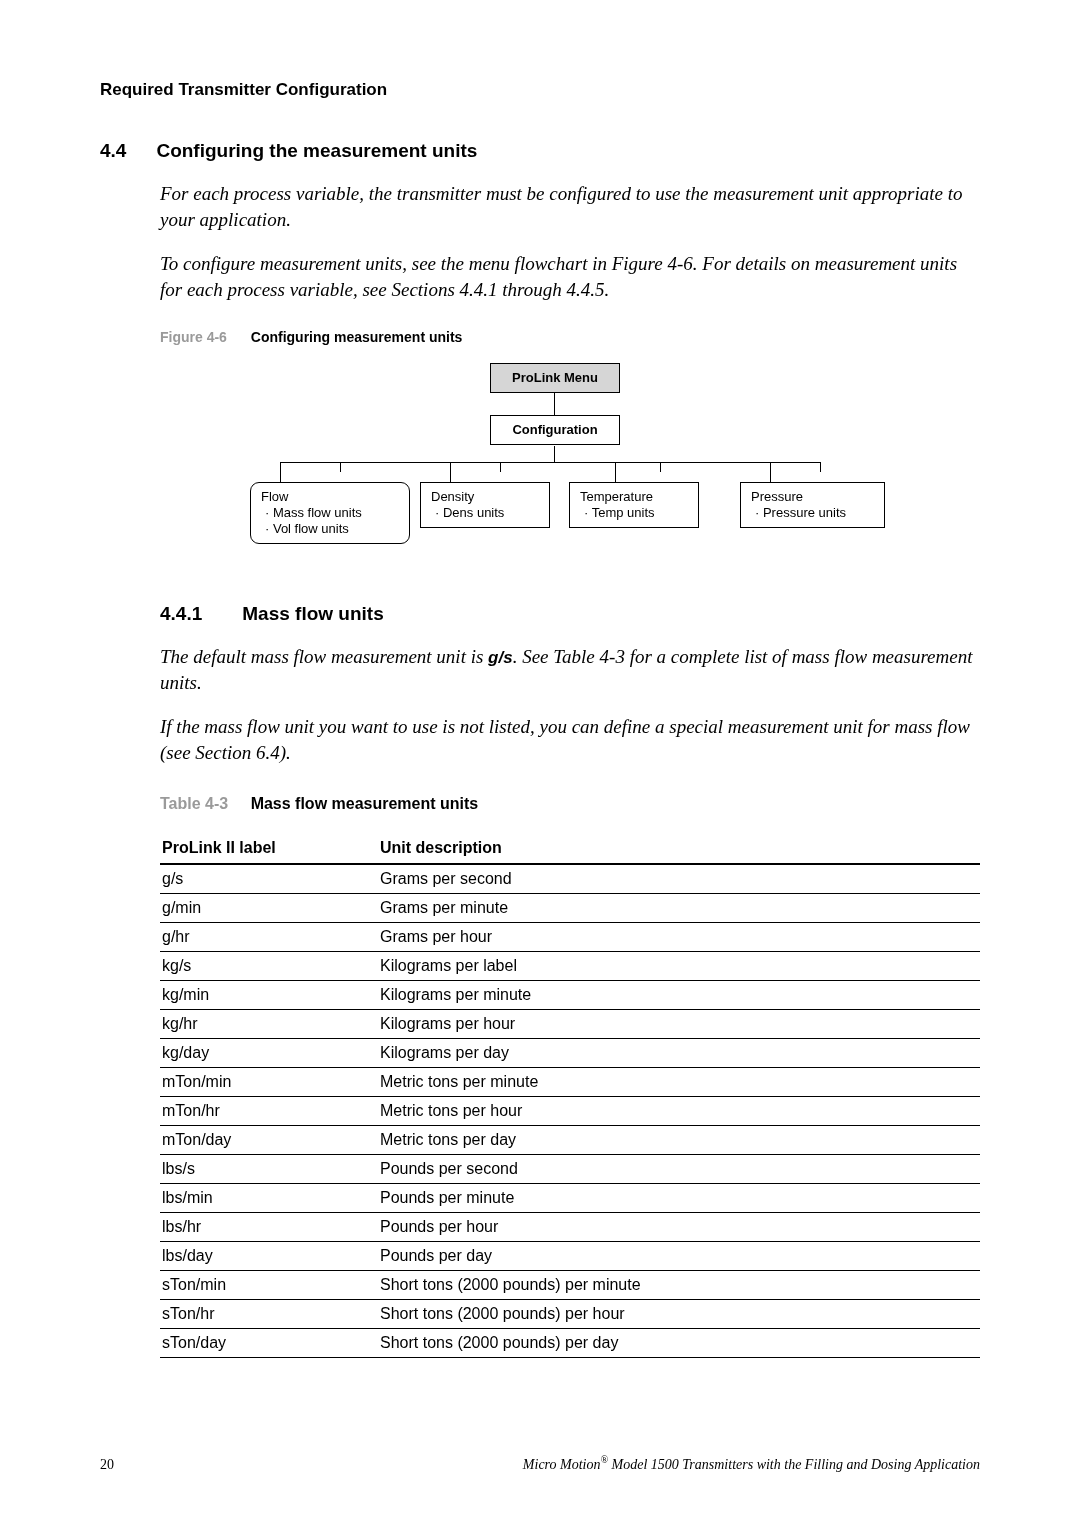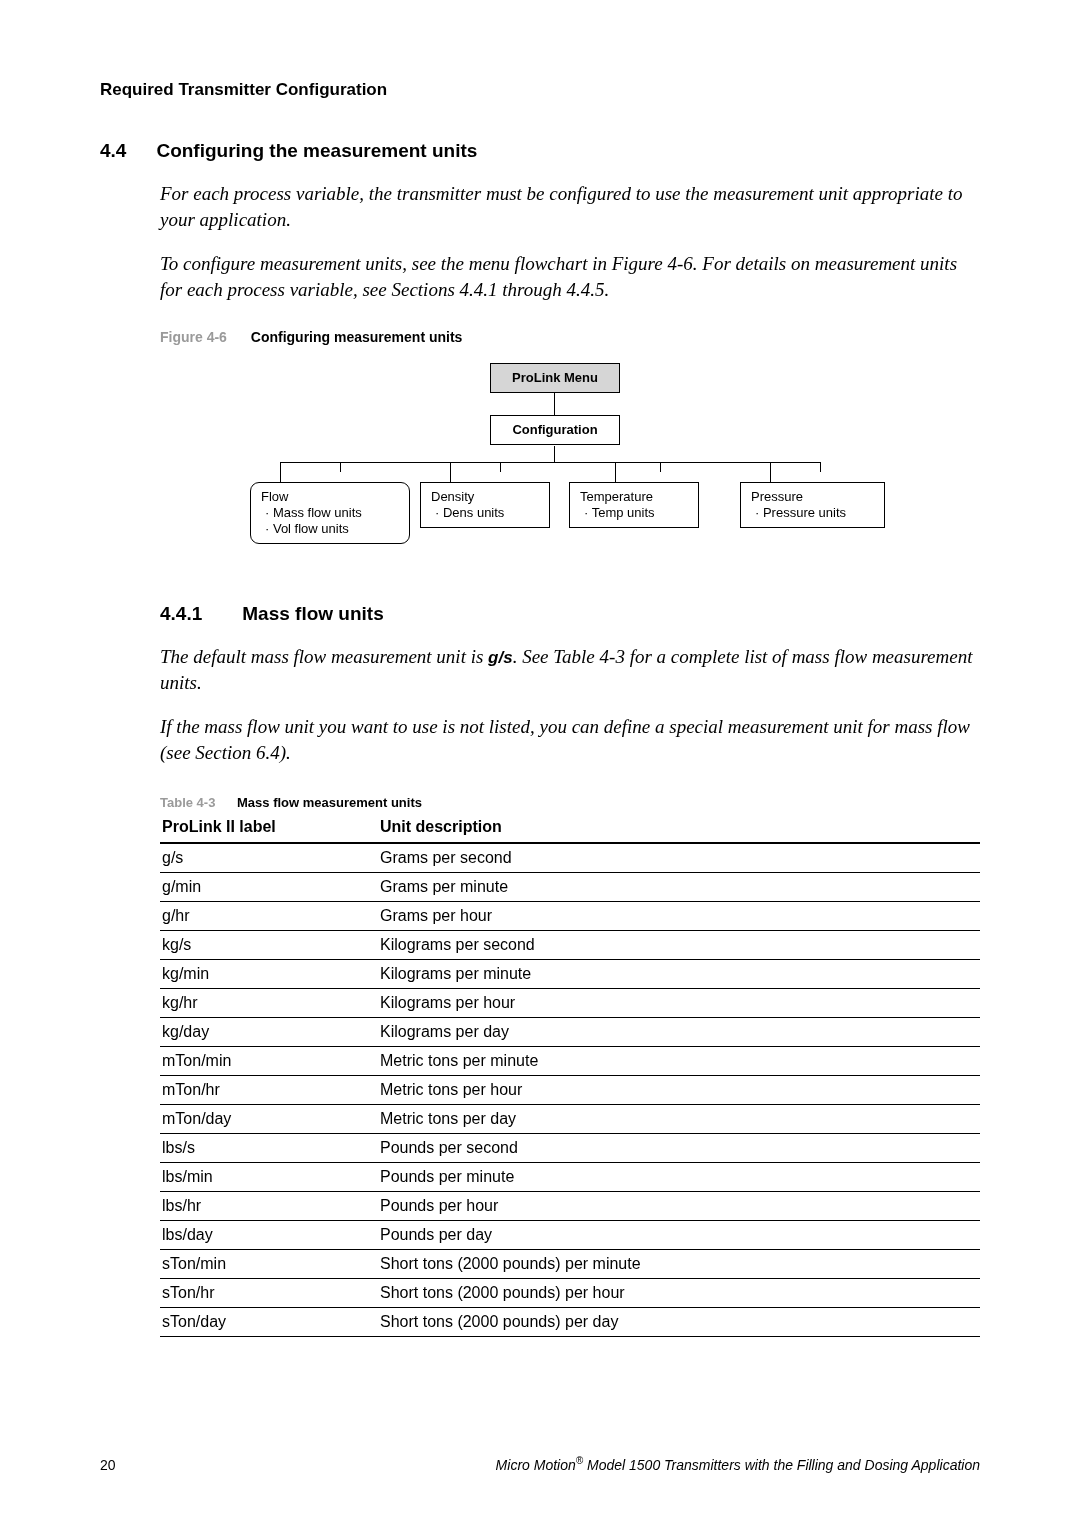--- a/index.html
+++ b/index.html
@@ -43,24 +43,24 @@
   .fig-caption {
     font-family: Arial, Helvetica, sans-serif;
     font-size: 14px;
     font-weight: bold;
     margin-top: 26px;
     margin-bottom: 18px;
   }
   .fig-caption .grey { color: #9a9a9a; font-weight: bold; margin-right: 20px; }
   .tbl-caption {
     font-family: Arial, Helvetica, sans-serif;
-    font-size: 13px;
+    font-size: 16px;
     font-weight: bold;
     margin-top: 30px;
-    margin-bottom: 0;
+    margin-bottom: 18px;
   }
   .tbl-caption .grey { color: #9a9a9a; font-weight: bold; margin-right: 18px; }
 
   
   .diagram {
     position: relative;
     width: 720px;
     height: 210px;
     margin-left: 40px;
     font-family: Arial, Helvetica, sans-serif;
@@ -101,21 +101,21 @@
   table.units th:first-child, table.units td:first-child { width: 210px; }
 
   .footer {
     position: absolute;
     bottom: 55px;
     left: 100px;
     right: 100px;
     display: flex;
     justify-content: space-between;
     align-items: baseline;
-    font-family: Liberation Sans, sans-serif;
+    font-family: Liberation Serif, serif;
     font-size: 14px;
   }
   .footer .doc-title { font-style: italic; }
   .footer .reg { font-style: italic; font-size: 10px; vertical-align: super; }
 </style>
 </head>
 <body>
 
 <div class="page">
 
@@ -206,21 +206,21 @@
           <tr>
             <td>g/min</td>
             <td>Grams per minute</td>
           </tr>
           <tr>
             <td>g/hr</td>
             <td>Grams per hour</td>
           </tr>
           <tr>
             <td>kg/s</td>
-            <td>Kilograms per second</td>
+            <td>Kilograms per label</td>
           </tr>
           <tr>
             <td>kg/min</td>
             <td>Kilograms per minute</td>
           </tr>
           <tr>
             <td>kg/hr</td>
             <td>Kilograms per hour</td>
           </tr>
           <tr>

